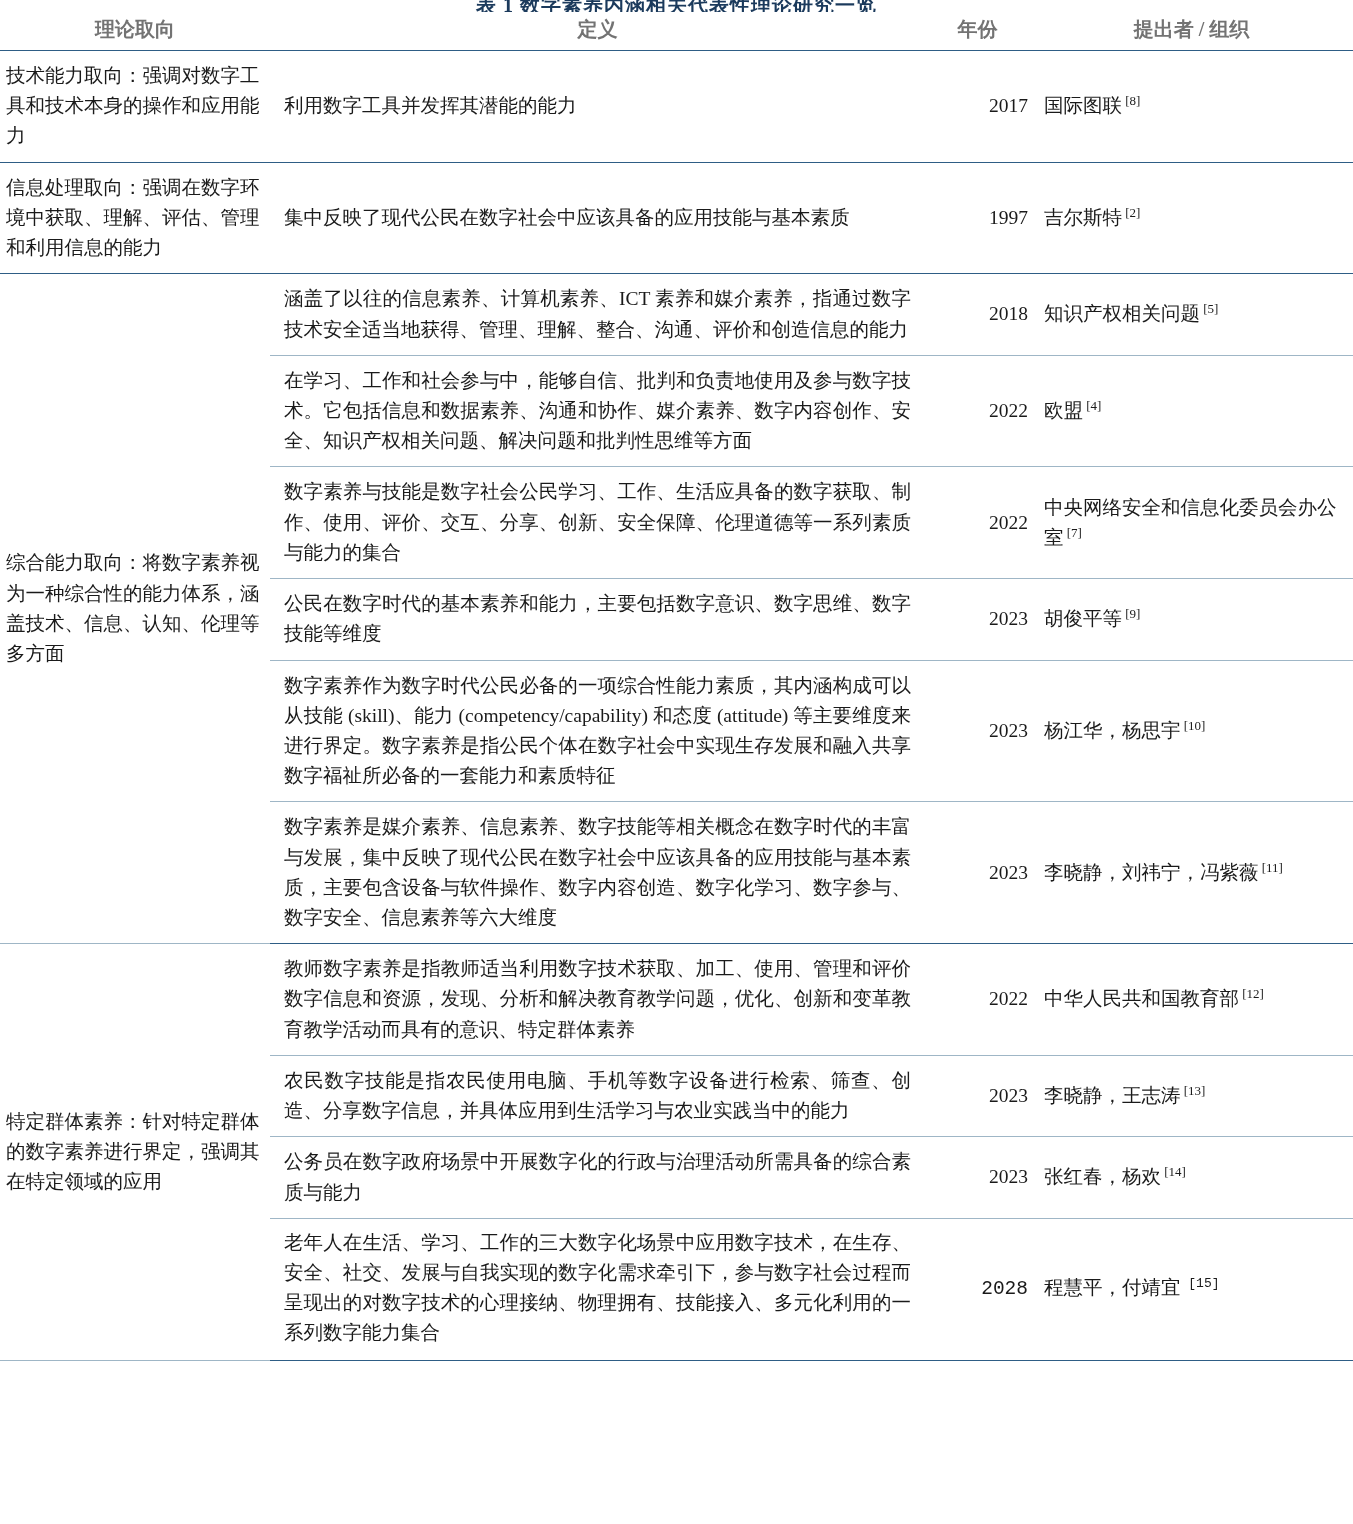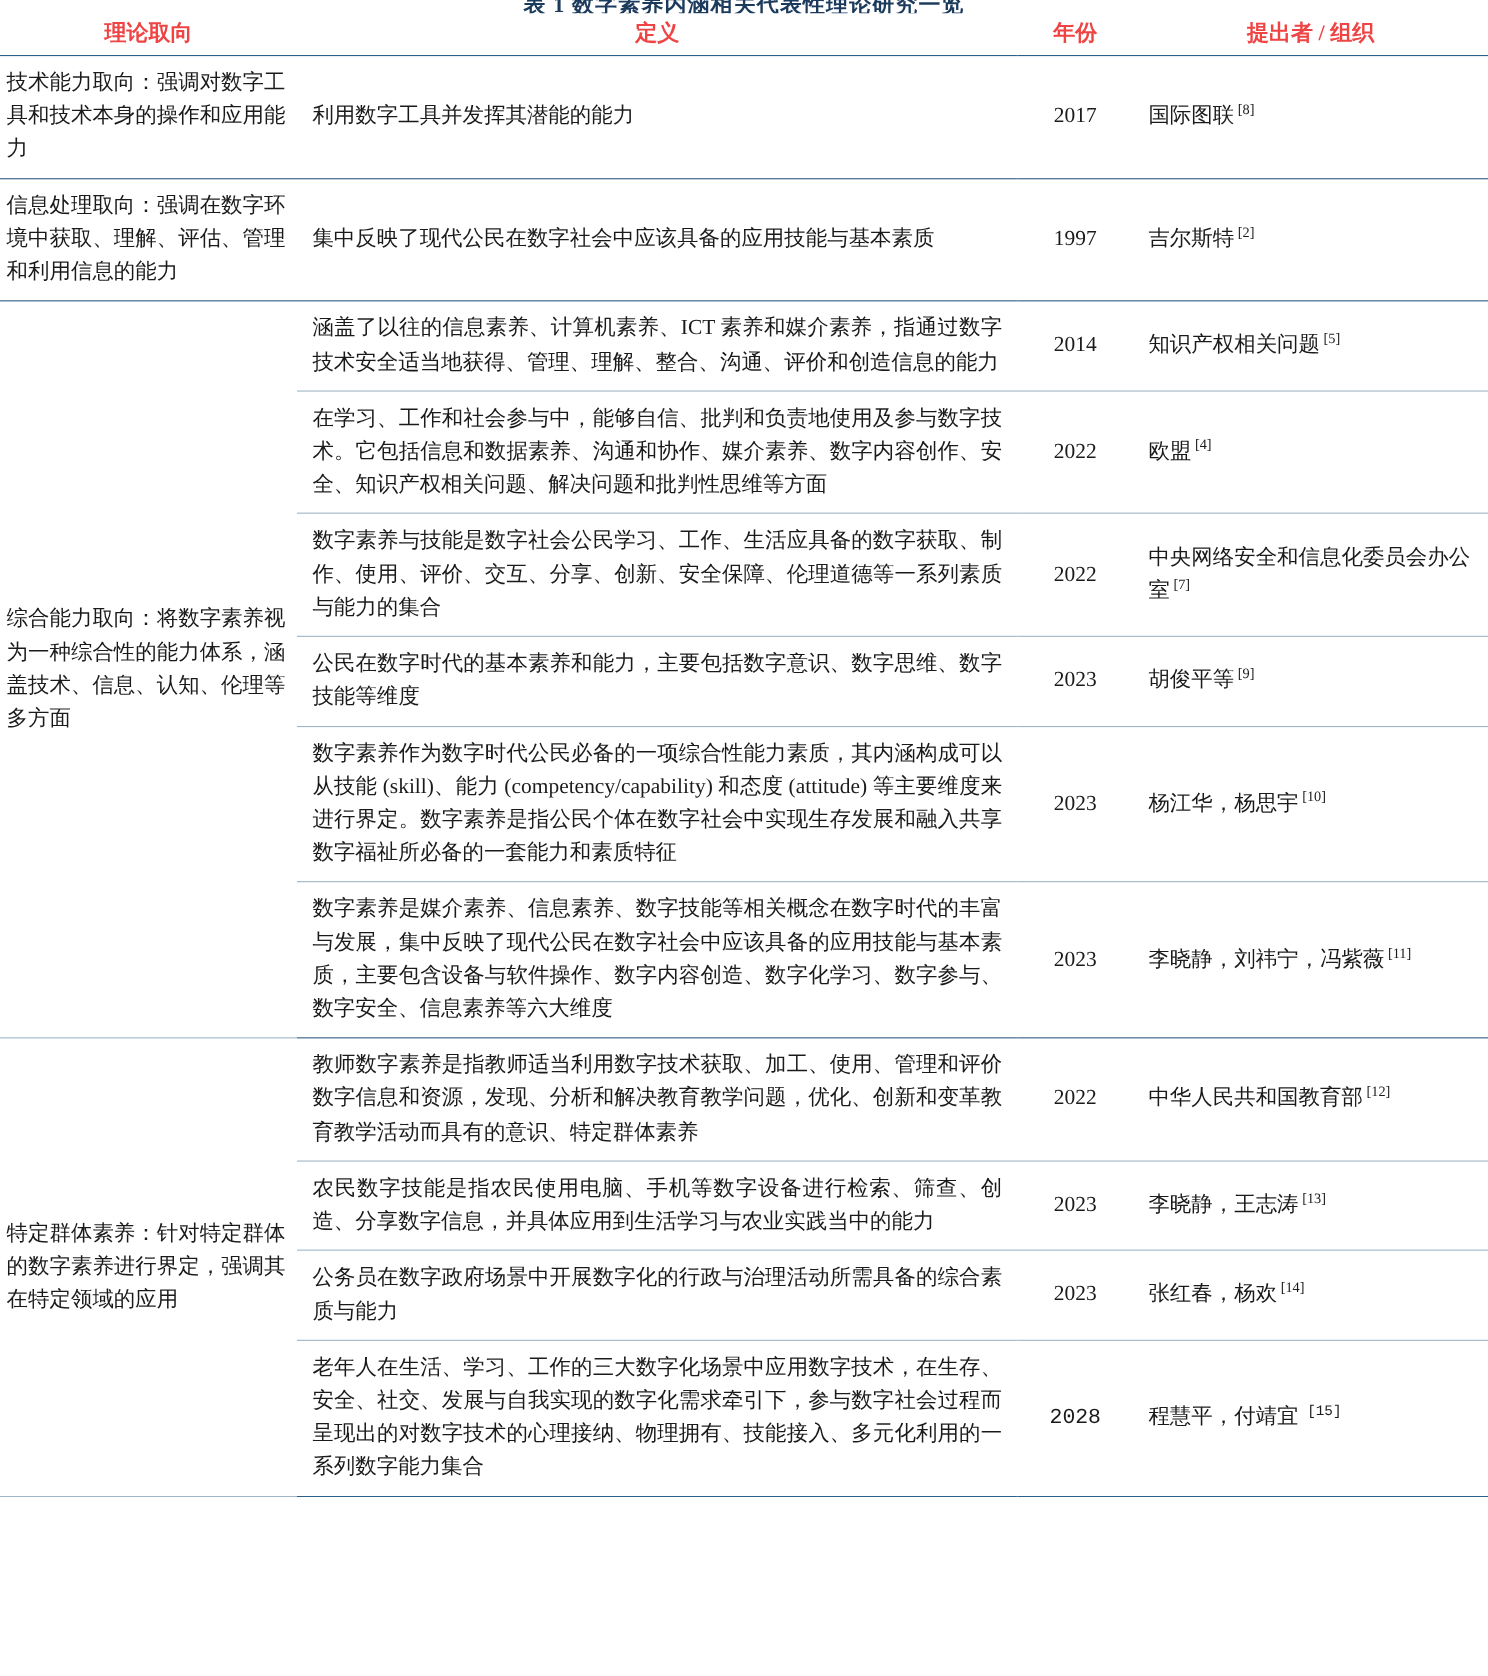--- a/index.html
+++ b/index.html
@@ -35,21 +35,21 @@
     table-layout: fixed;
     font-size: 19.5px;
   }
   table.main col.c1 { width: 270px; }
   table.main col.c2 { width: 655px; }
   table.main col.c3 { width: 105px; }
   table.main col.c4 { width: 323px; }
 
   thead th {
     font-weight: bold;
-    color: #ef4444;
+    color: #737373;
     font-size: 20px;
     text-align: center;
     padding: 4px 0 7px 0;
     border-bottom: 1.6px solid #2e5d85;
     border-top: 1.6px solid #2e5d85;
   }
   thead tr.head-row th { border-top: none; }
 
   td {
     vertical-align: middle;
@@ -63,21 +63,21 @@
     padding-left: 6px;
     padding-right: 10px;
   }
   td.def {
     text-align: justify;
     text-align-last: left;
     padding-left: 14px;
     padding-right: 14px;
   }
   td.year {
-    text-align: center;
+    text-align: right;
     padding-left: 2px;
     padding-right: 2px;
   }
   td.prop {
     text-align: left;
     padding-left: 14px;
     padding-right: 6px;
   }
   tr.group-end > td { border-bottom: 1.2px solid #2e5d85; }
   tr.last-row > td { border-bottom: 1.6px solid #2e5d85; font-family: Liberation Mono, monospace; }
@@ -117,21 +117,21 @@
         </tr>
         <tr class="group-end">
           <td class="orient" rowspan="1">信息处理取向：强调在数字环境中获取、理解、评估、管理和利用信息的能力</td>
           <td class="def">集中反映了现代公民在数字社会中应该具备的应用技能与基本素质</td>
           <td class="year">1997</td>
           <td class="prop"><span>吉尔斯特</span><span class="sup"> [2]</span></td>
         </tr>
         <tr>
           <td class="orient" rowspan="6">综合能力取向：将数字素养视为一种综合性的能力体系，涵盖技术、信息、认知、伦理等多方面</td>
           <td class="def">涵盖了以往的信息素养、计算机素养、ICT 素养和媒介素养，指通过数字技术安全适当地获得、管理、理解、整合、沟通、评价和创造信息的能力</td>
-          <td class="year">2014</td>
+          <td class="year">2018</td>
           <td class="prop"><span>知识产权相关问题</span><span class="sup"> [5]</span></td>
         </tr>
         <tr>
           <td class="def">在学习、工作和社会参与中，能够自信、批判和负责地使用及参与数字技术。它包括信息和数据素养、沟通和协作、媒介素养、数字内容创作、安全、知识产权相关问题、解决问题和批判性思维等方面</td>
           <td class="year">2022</td>
           <td class="prop"><span>欧盟</span><span class="sup"> [4]</span></td>
         </tr>
         <tr>
           <td class="def">数字素养与技能是数字社会公民学习、工作、生活应具备的数字获取、制作、使用、评价、交互、分享、创新、安全保障、伦理道德等一系列素质与能力的集合</td>
           <td class="year">2022</td>

